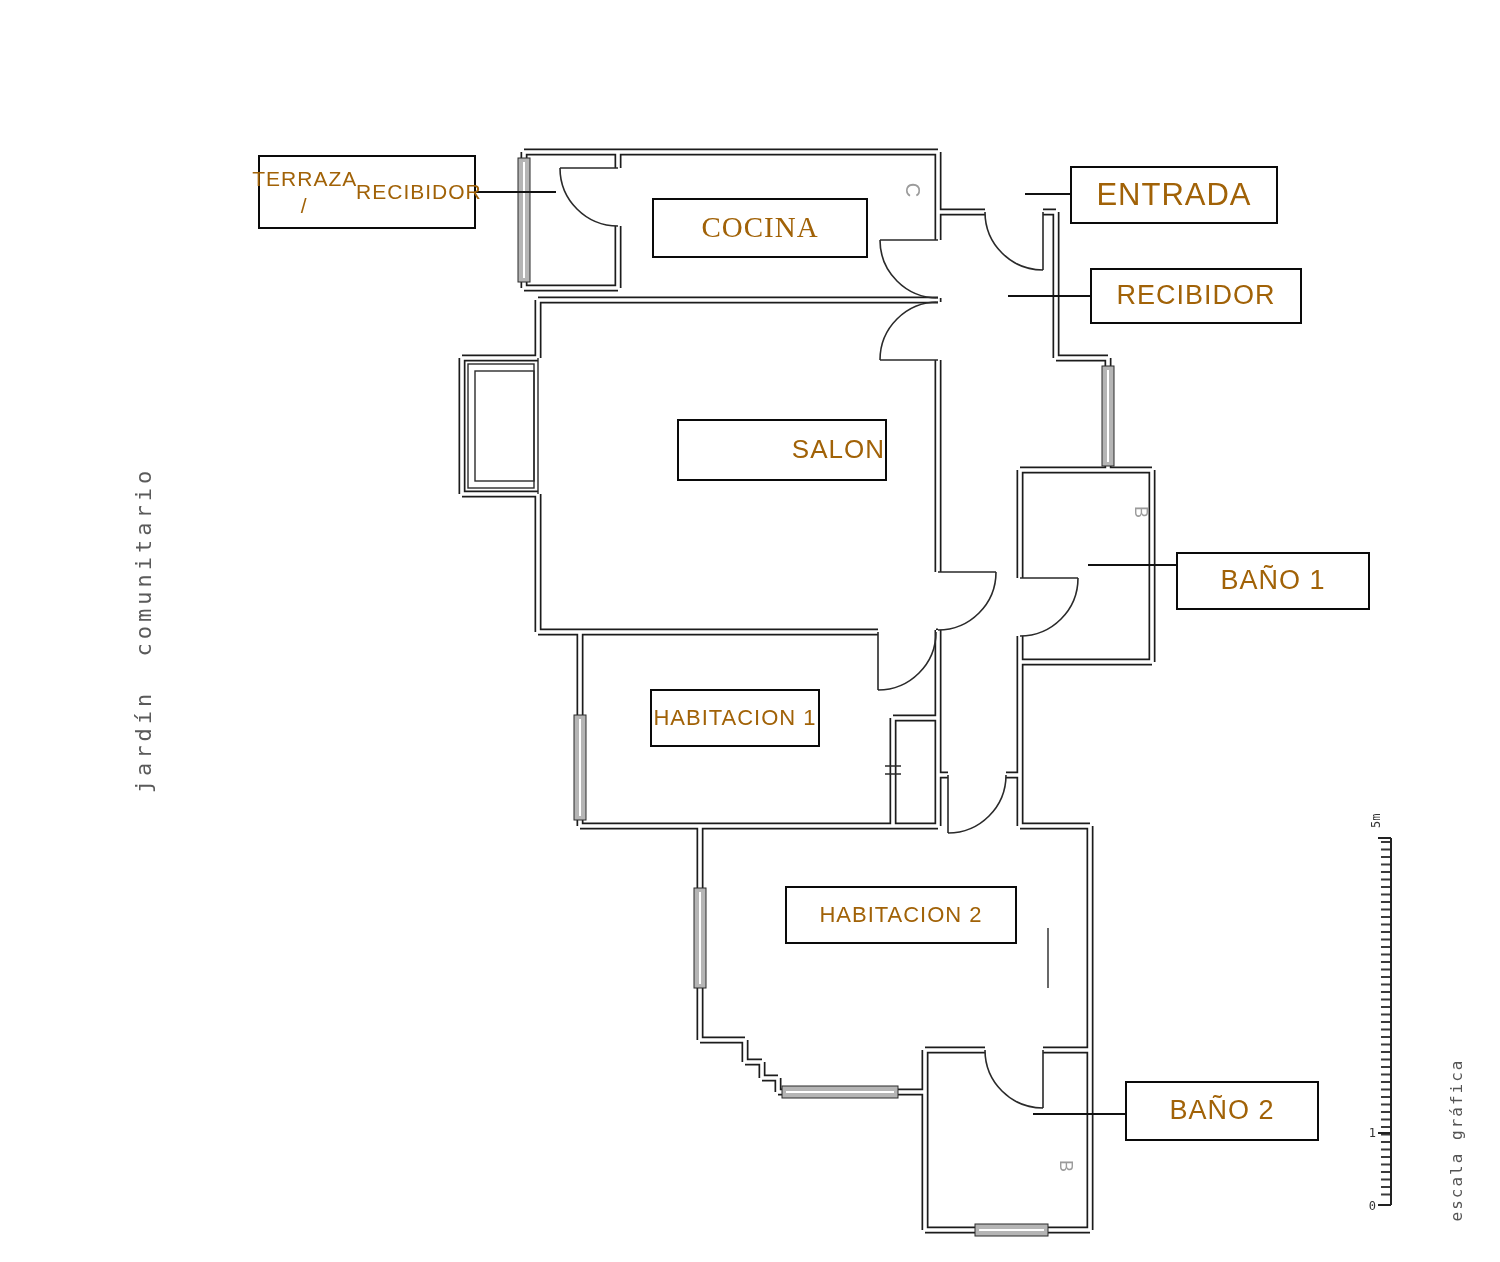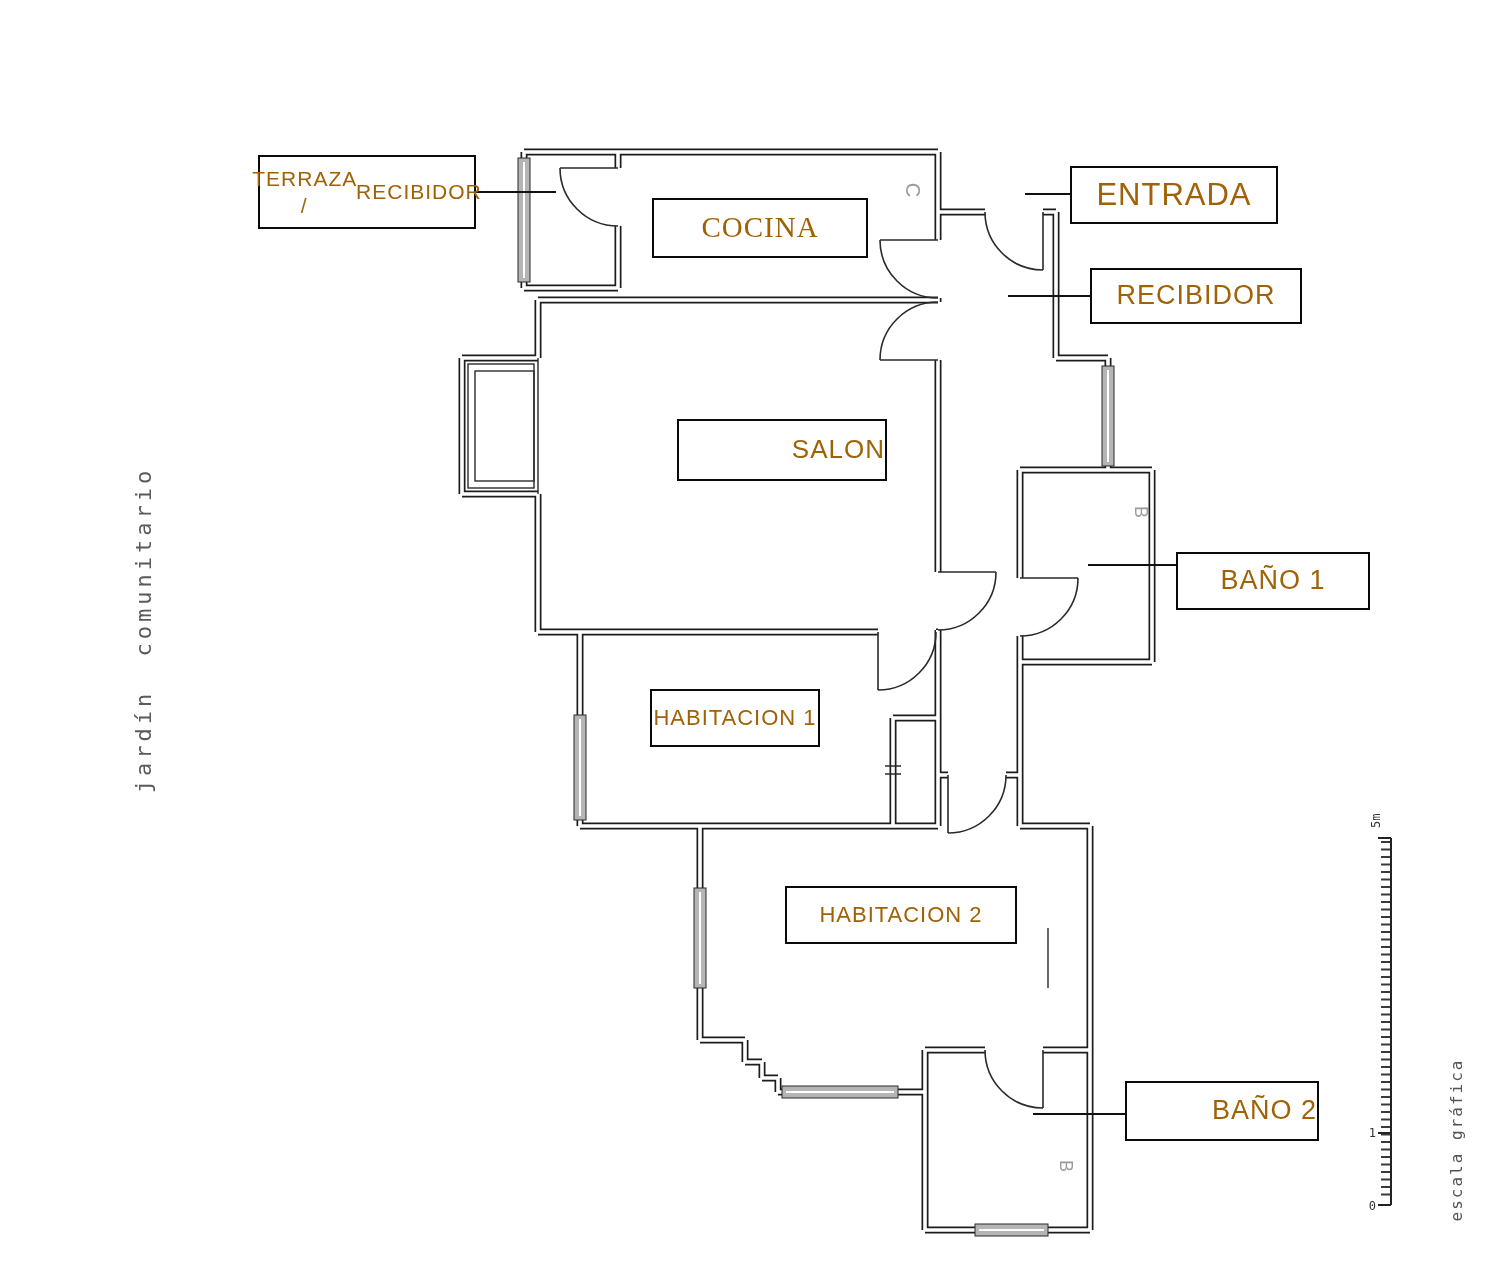--- a/index.html
+++ b/index.html
@@ -164,21 +164,21 @@
   </div>
 
   <div class="rlabel" style="left:650px;top:689px;width:170px;height:58px;font-size:22px;">
     <span>HABITACION 1</span>
   </div>
 
   <div class="rlabel" style="left:785px;top:886px;width:232px;height:58px;font-size:22px;">
     <span>HABITACION 2</span>
   </div>
 
-  <div class="rlabel" style="left:1125px;top:1081px;width:194px;height:60px;font-size:27px;justify-content:flex-end;">
+  <div class="rlabel" style="left:1125px;top:1081px;width:194px;height:60px;font-size:27px;">
     <span>BAÑO 2</span>
   </div>
 
   <div id="jardin-text" class="vtext" style="left:143px;top:630px;">jardín comunitario</div>
 
   <div id="escala-text" class="vtext" style="left:1456px;top:1140px;">escala gráfica</div>
 
 </div>
 
 </body></html>

